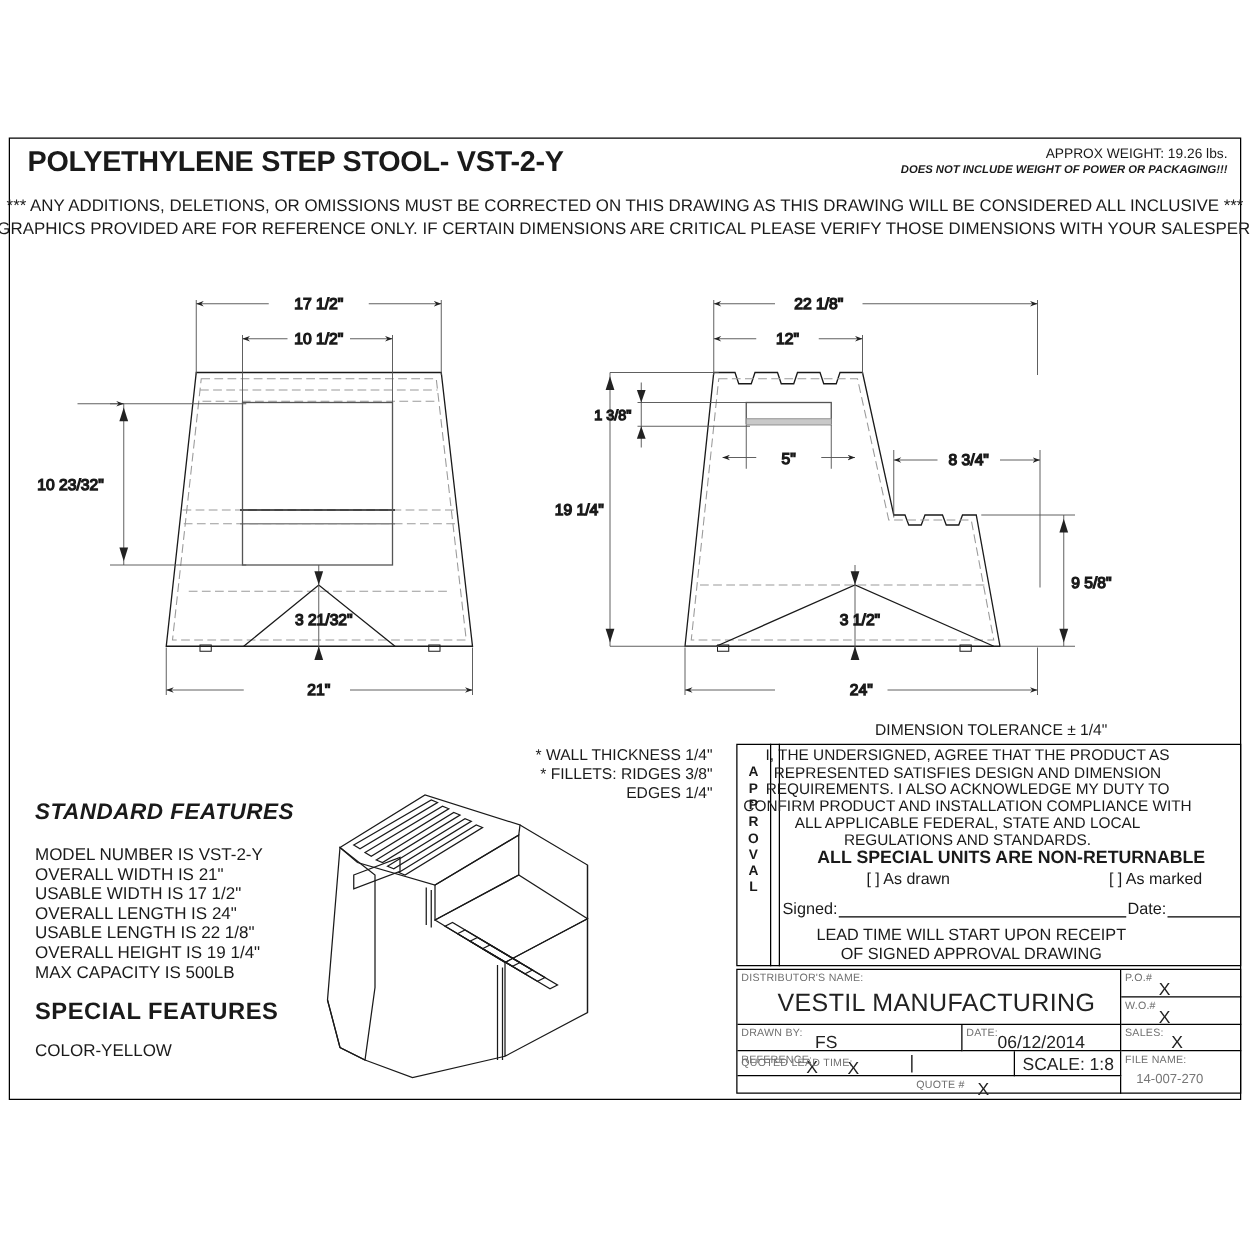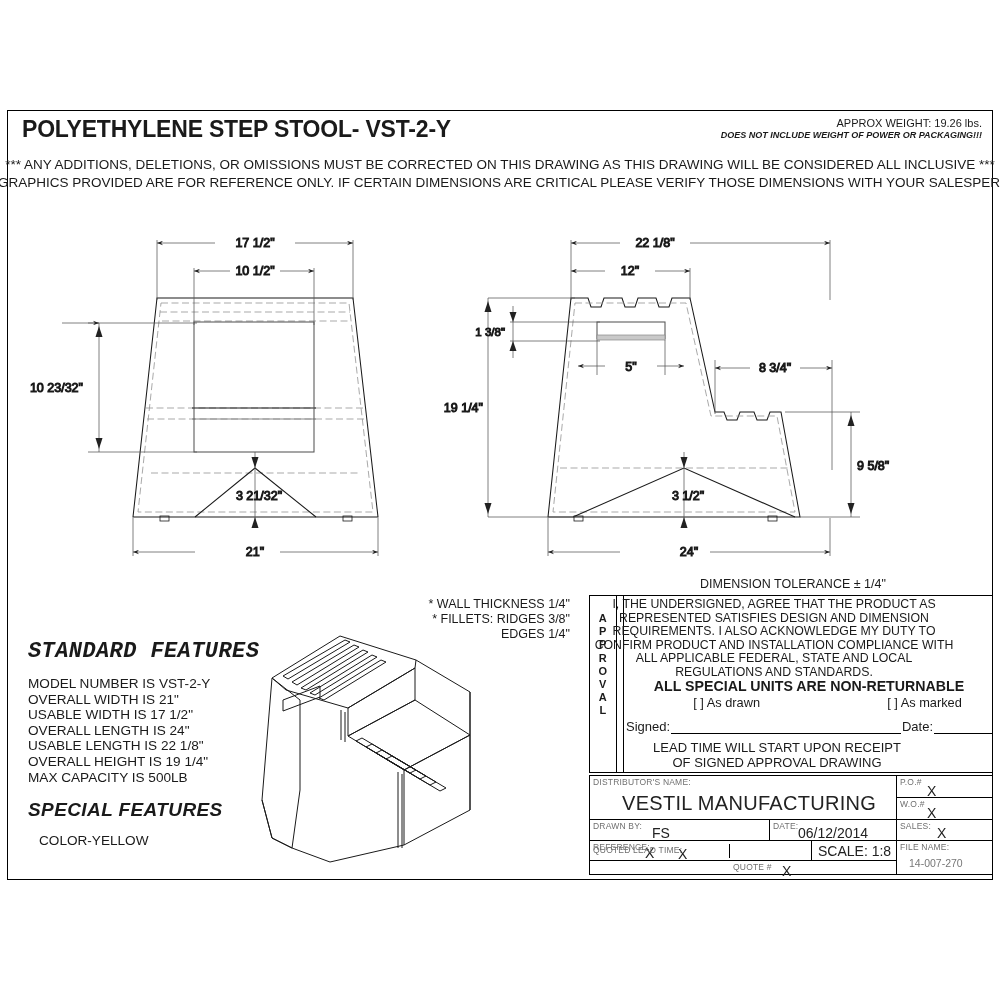--- a/index.html
+++ b/index.html
@@ -16,24 +16,24 @@
   #note1{left:50%;transform:translateX(-50%);top:158px;font-size:13.5px;}
   #note2{left:50%;transform:translateX(-50%);top:176px;font-size:13.5px;}
 
   
   #views{position:absolute;left:0;top:0;width:1000px;height:1000px;pointer-events:none;}
 
   .dimtxt{font-size:12.5px;fill:#222;font-family:"Liberation Sans",sans-serif;}
   .dimtxt.sm{font-size:11.5px;}
 
   
-  #stdHead{left:28px;top:640px;font-size:22px;font-style:italic;font-weight:bold;letter-spacing:0.4px;font-family:Liberation Mono, monospace;}
+  #stdHead{left:28px;top:640px;font-size:18px;font-style:italic;font-weight:bold;letter-spacing:0.4px;}
   #stdList{left:28px;top:676px;font-size:13.6px;line-height:15.6px;}
-  #spcHead{left:28px;top:800px;font-size:19px;font-style:italic;font-weight:bold;letter-spacing:0.4px;}
-  #spcList{left:28px;top:834px;font-size:13.6px;margin-left:11px;}
+  #spcHead{left:28px;top:800px;font-size:19px;font-weight:bold;letter-spacing:0.4px;}
+  #spcList{left:28px;top:834px;font-size:13.6px;}
 
   #wallNotes{left:420px;top:597px;font-size:12.5px;line-height:15px;text-align:right;width:150px;}
 
   
   #dimtol{left:700px;top:578px;font-size:12.5px;}
 
   #approvalBox{position:absolute;left:589px;top:595px;width:404px;height:178px;border:1.3px solid #000;box-sizing:border-box;}
   #approvalTab{position:absolute;left:589px;top:595px;width:28px;height:178px;border-right:1.3px solid #000;box-sizing:border-box;}
   #approvalTab2{position:absolute;left:617px;top:595px;width:7px;height:178px;border-right:1.3px solid #000;box-sizing:border-box;}
   #approvalWord{position:absolute;left:589px;top:612px;width:28px;text-align:center;font-size:11px;font-weight:bold;line-height:13.2px;letter-spacing:0.5px;}

